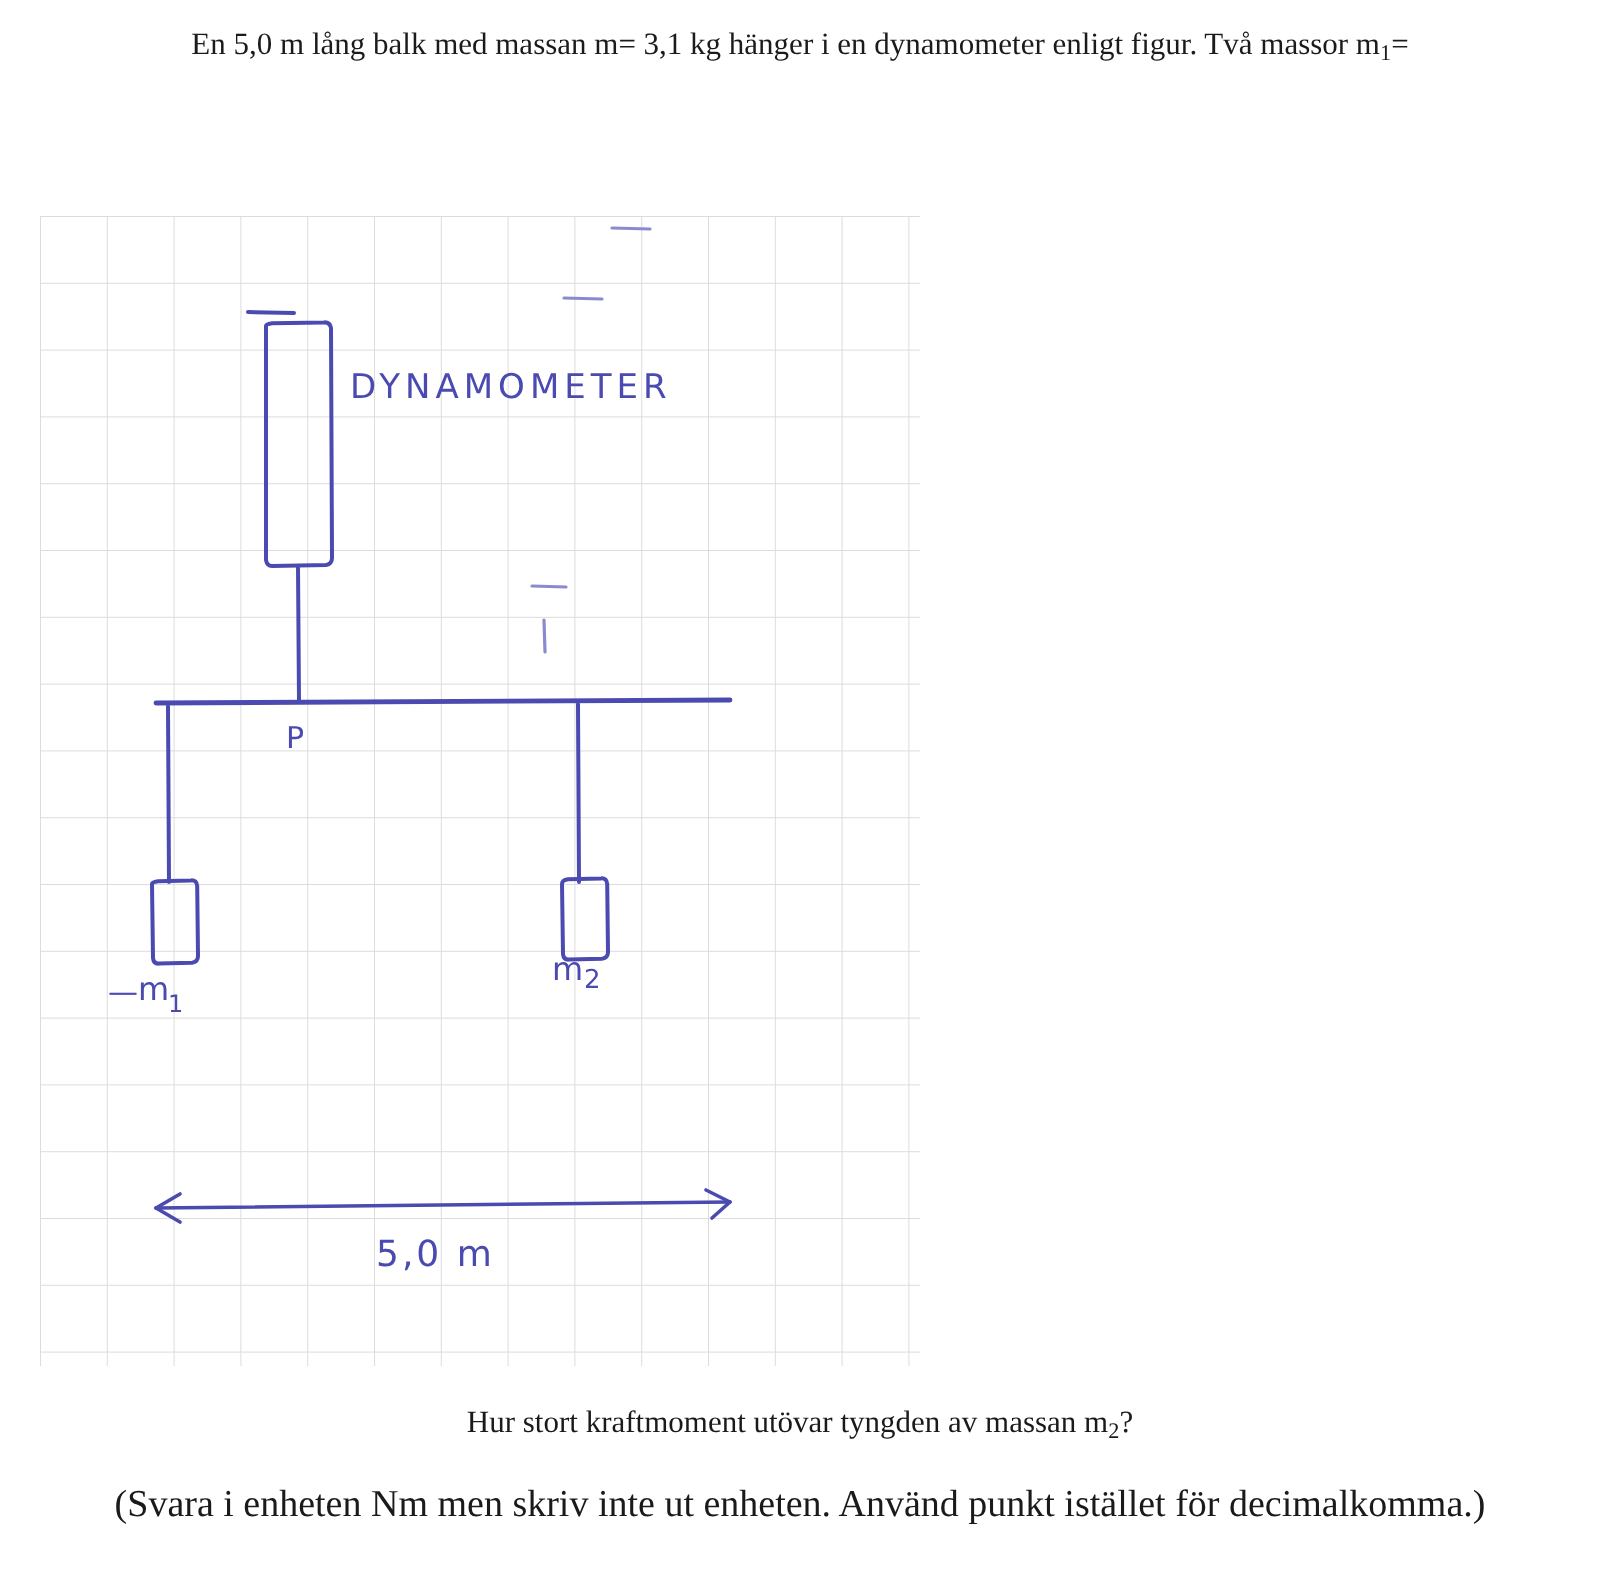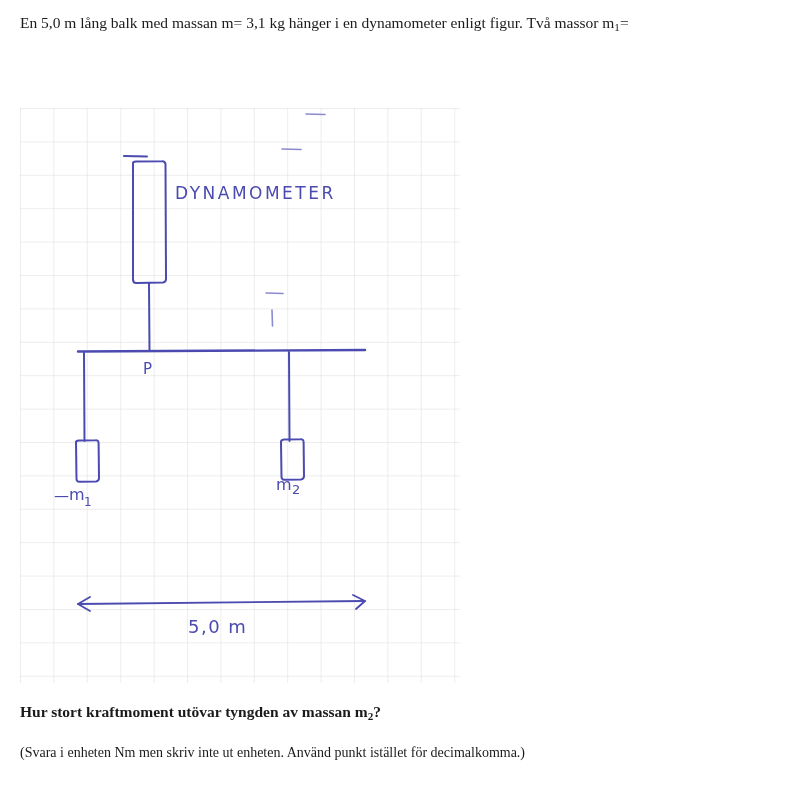--- a/index.html
+++ b/index.html
@@ -12,20 +12,21 @@
     height: 796px;
     font-family: "Liberation Serif", serif;
     color: #1a1a1a;
     position: relative;
     overflow: hidden;
   }
   .page {
     position: relative;
     width: 800px;
     height: 796px;
+    text-align: center;
   }
   .problem-text {
     position: absolute;
     left: 20px;
     top: 10px;
     width: 760px;
     font-size: 15.5px;
     line-height: 26px;
     color: #1b1b1b;
   }
@@ -46,28 +47,27 @@
   .figure svg {
     display: block;
   }
   .question {
     position: absolute;
     left: 20px;
     top: 700px;
     width: 760px;
     font-size: 15.5px;
     line-height: 24px;
-    font-weight: bold;
   }
   .hint {
     position: absolute;
     left: 20px;
     top: 741px;
     width: 760px;
-    font-size: 14px;
+    font-size: 19px;
     line-height: 24px;
   }
   .handwriting {
     font-family: "DejaVu Sans", sans-serif;
   }
 </style>
 </head>
 <body>
 
 <div class="page">

